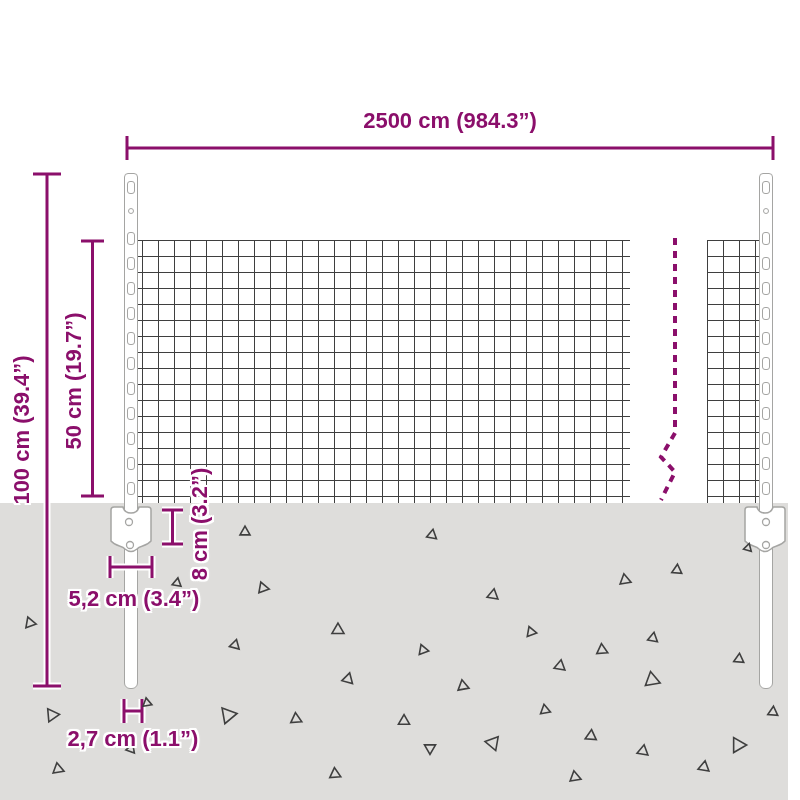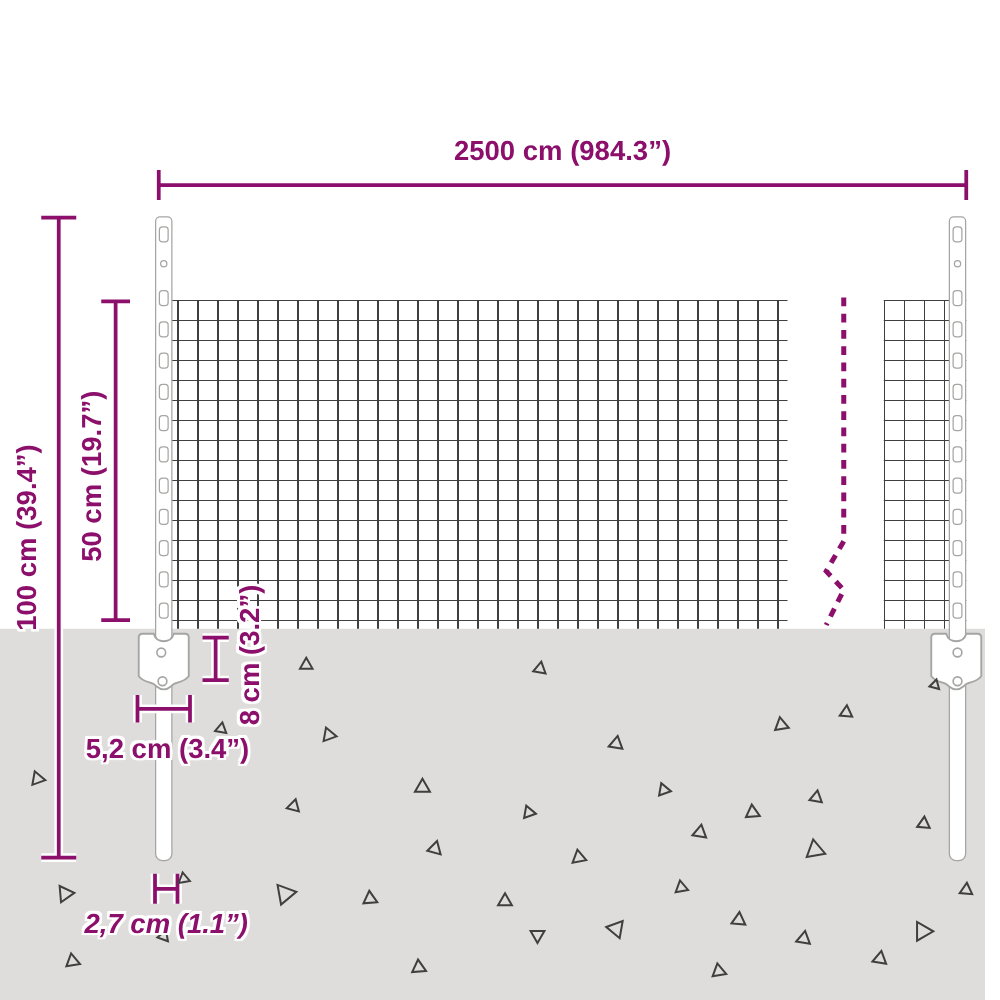--- a/index.html
+++ b/index.html
@@ -149,21 +149,21 @@
         <polygon points="0,-5.2 4.5,2.6 -4.5,2.6" transform="translate(177 583) rotate(250)" fill="none" stroke="#3f3f3f" stroke-width="1.6"></polygon>
         <polygon points="0,-5.2 4.5,2.6 -4.5,2.6" transform="translate(131 749) rotate(140)" fill="none" stroke="#3f3f3f" stroke-width="1.6"></polygon>
       </g>
   </svg>
 
   <div class="dim-label" style="left:450px;top:121px;">2500 cm (984.3”)</div>
   <div class="dim-label vertical" style="left:22px;top:430px;">100 cm (39.4”)</div>
   <div class="dim-label vertical" style="left:74px;top:381px;">50 cm (19.7”)</div>
   <div class="dim-label vertical" style="left:200px;top:524px;">8 cm (3.2”)</div>
   <div class="dim-label" style="left:134px;top:599px;">5,2 cm (3.4”)</div>
-  <div class="dim-label" style="left:133px;top:739px;font-style:italic;">2,7 cm (1.1”)</div>
+  <div class="dim-label" style="left:133px;top:739px;">2,7 cm (1.1”)</div>
 <div class="clip" style="left: 127px; top: 181px;"></div>
     <div class="hole" style="left: 128px; top: 208px;"></div>
     <div class="clip" style="left: 127px; top: 232px;"></div>
     <div class="clip" style="left: 127px; top: 257px;"></div>
     <div class="clip" style="left: 127px; top: 282px;"></div>
     <div class="clip" style="left: 127px; top: 307px;"></div>
     <div class="clip" style="left: 127px; top: 332px;"></div>
     <div class="clip" style="left: 127px; top: 357px;"></div>
     <div class="clip" style="left: 127px; top: 382px;"></div>
     <div class="clip" style="left: 127px; top: 407px;"></div>

